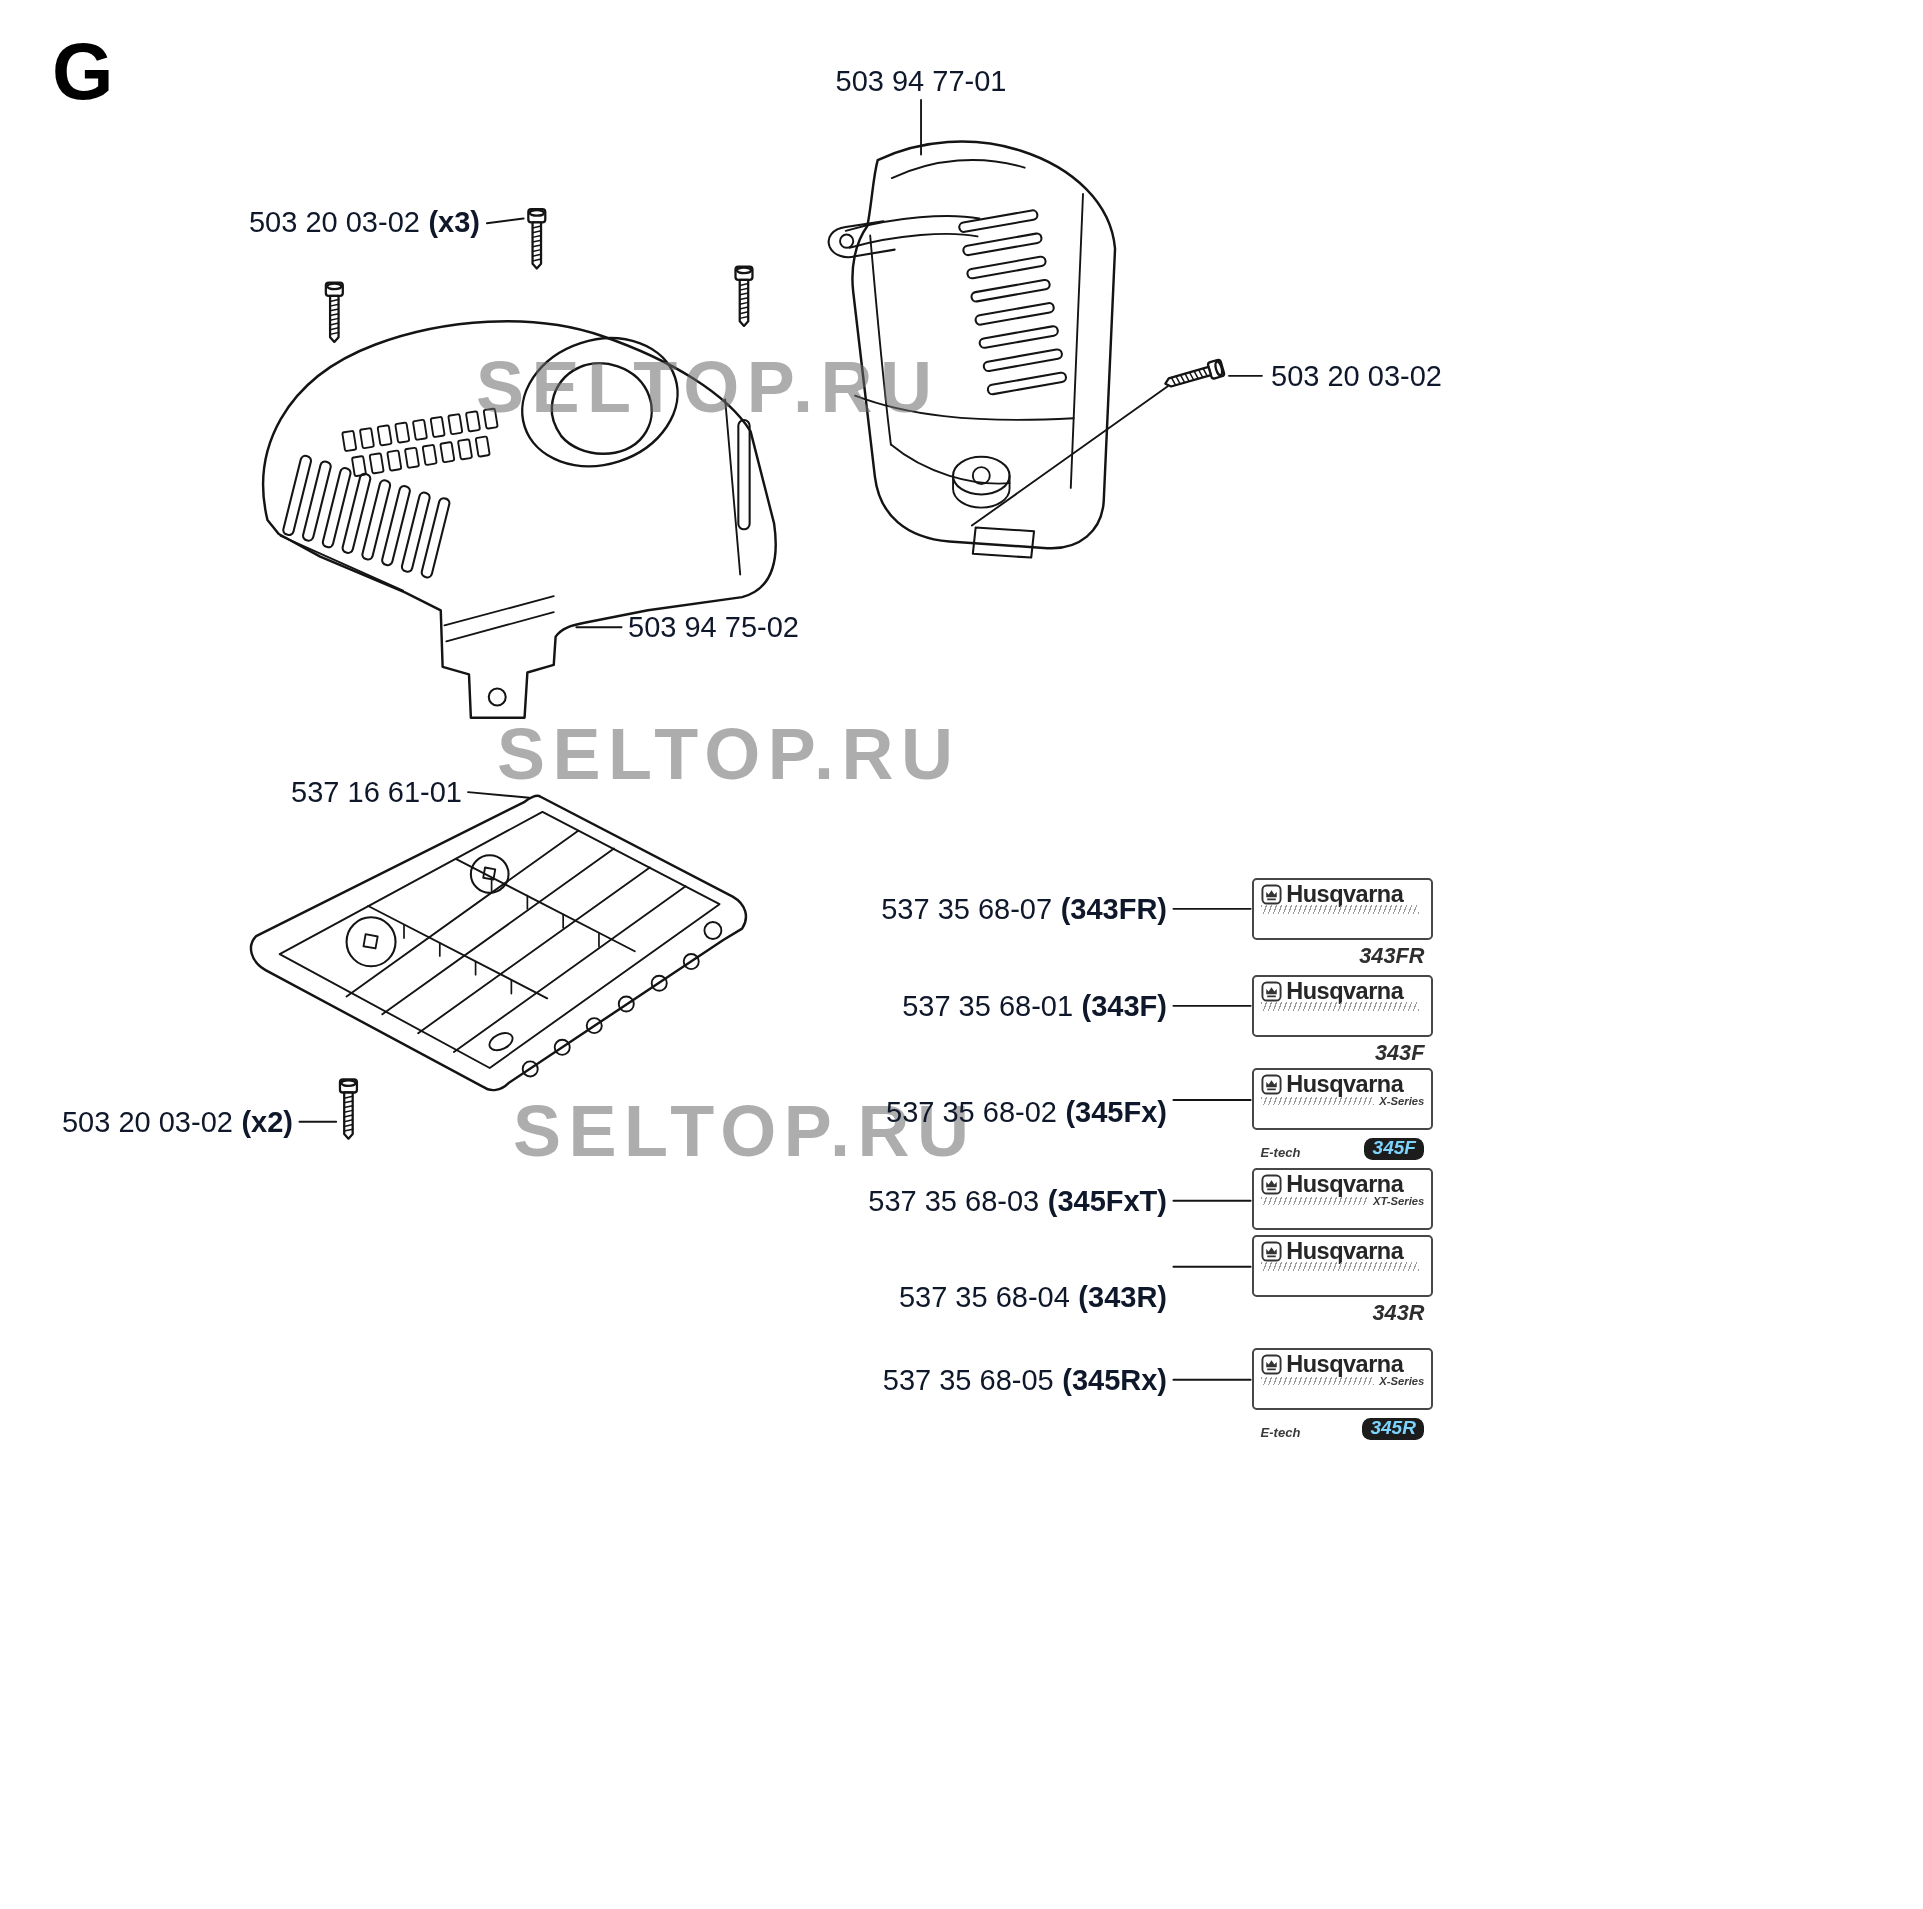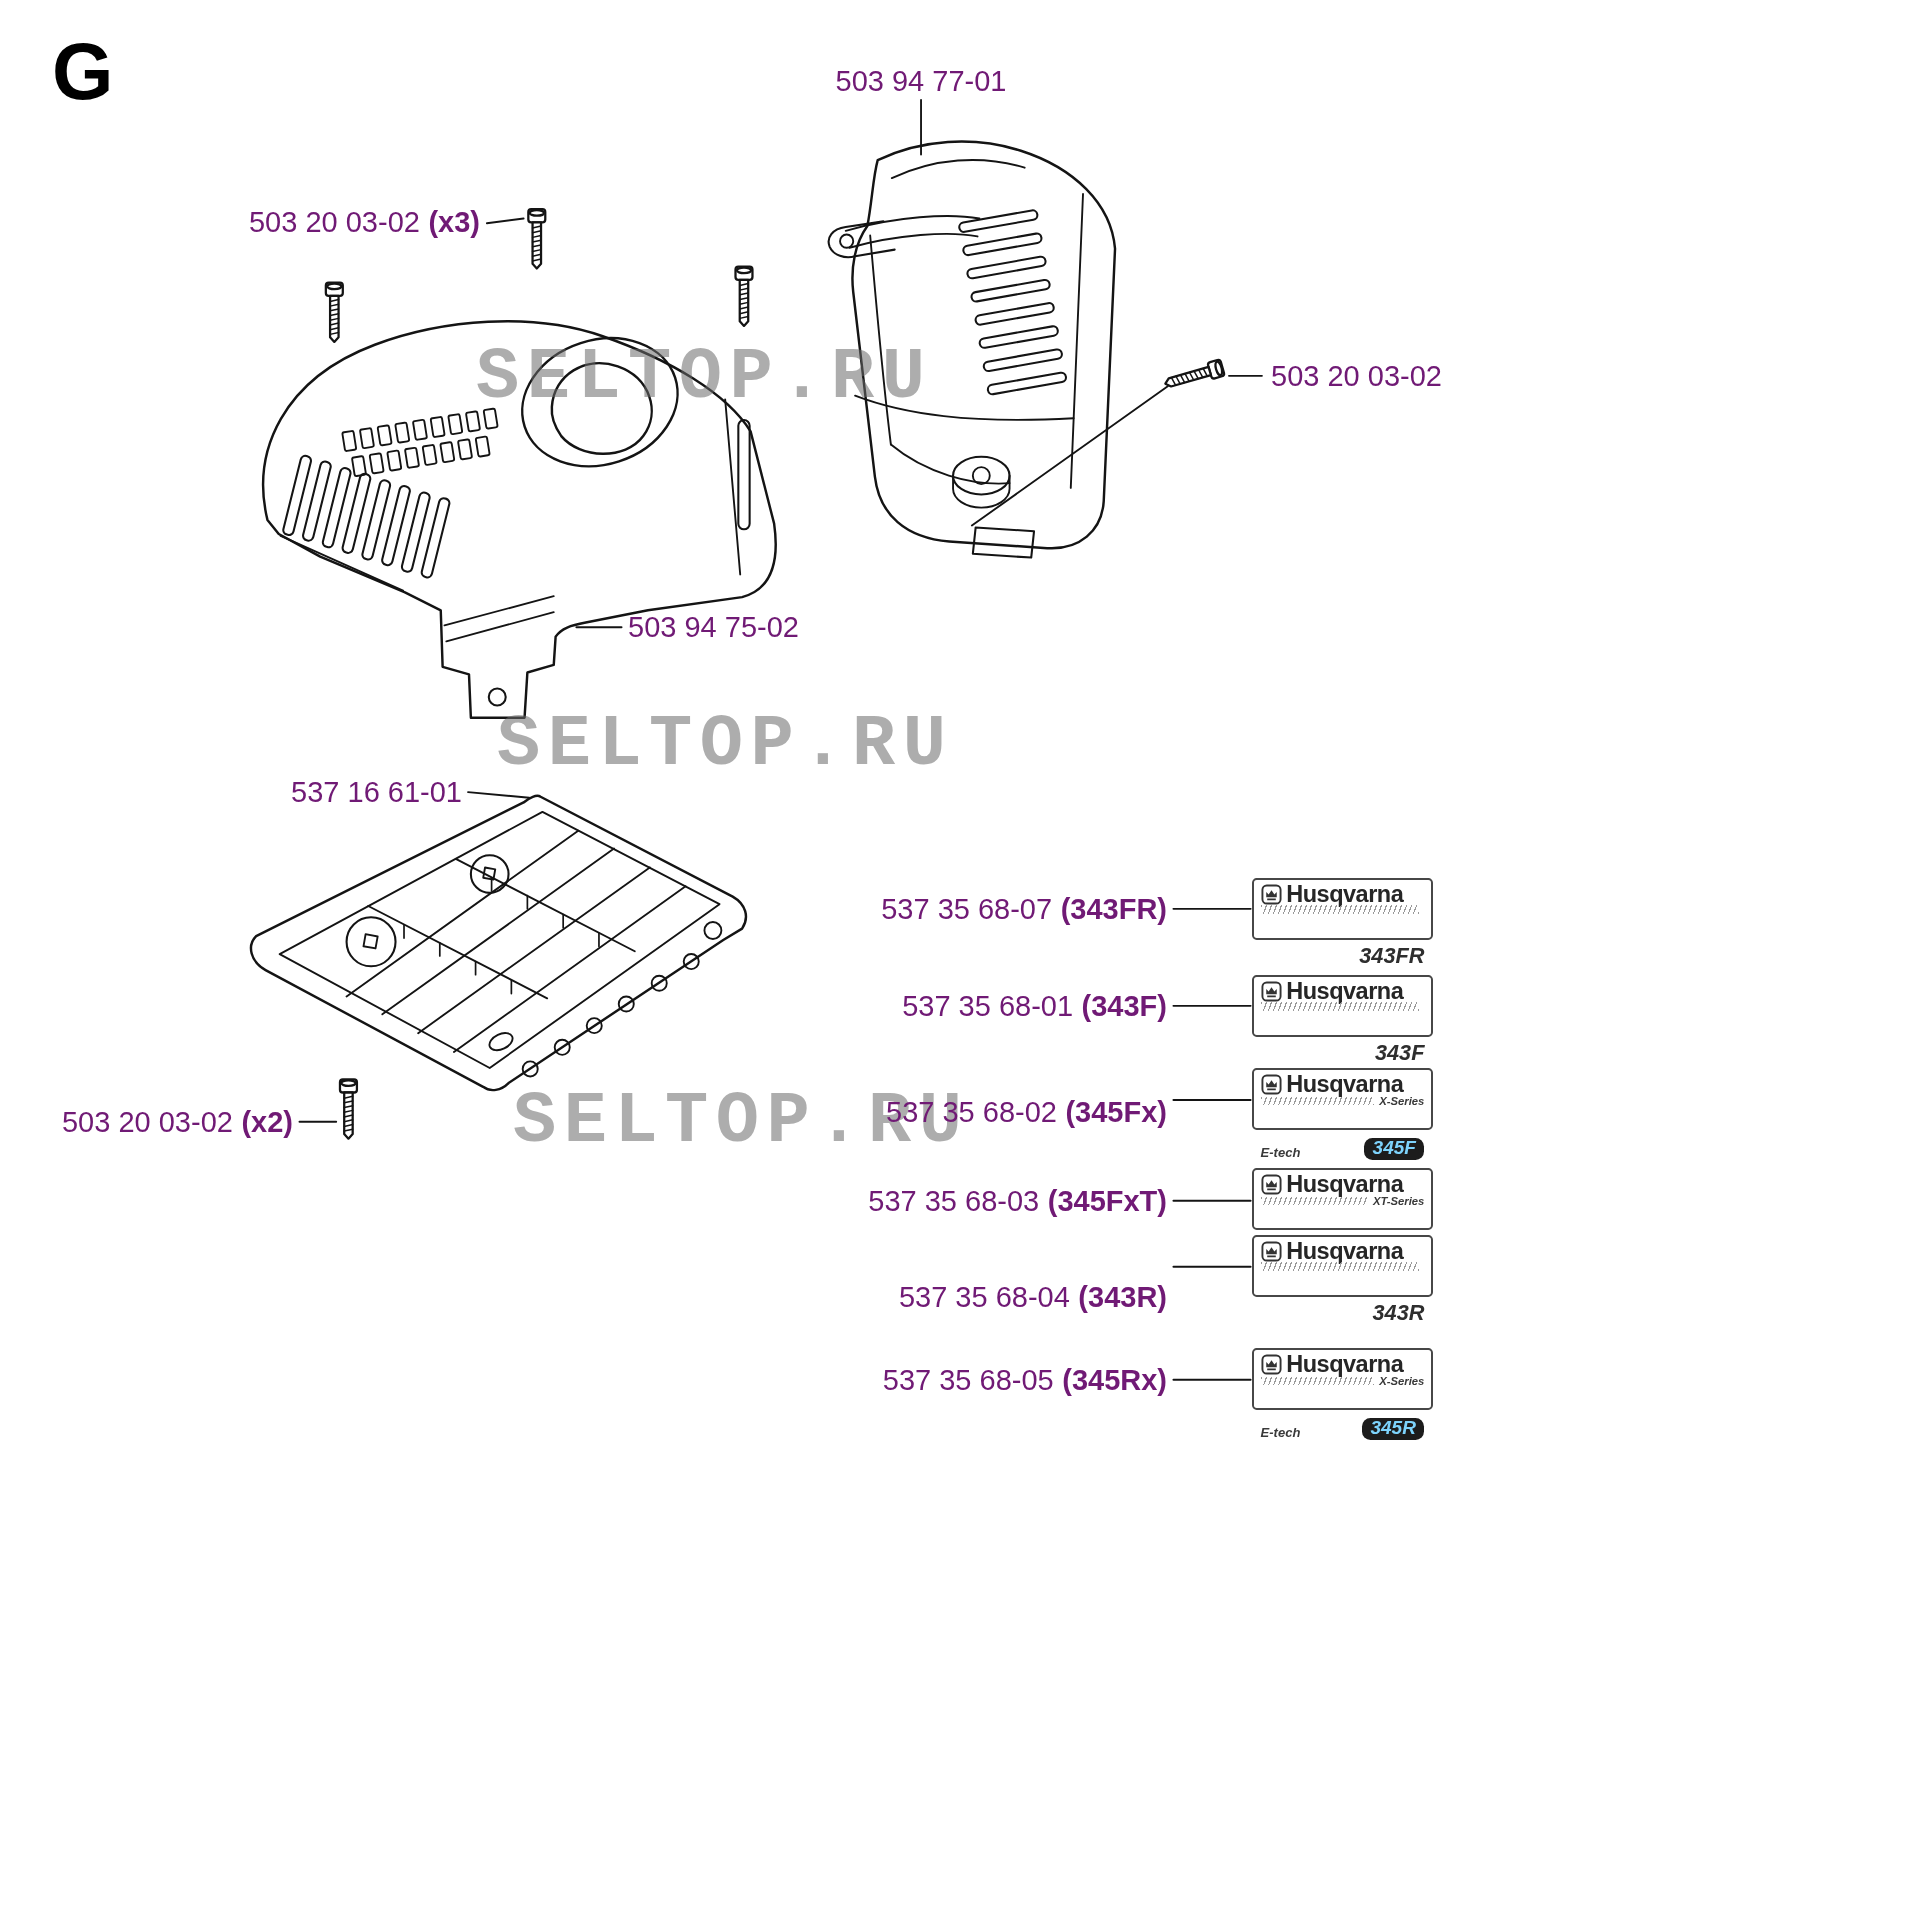--- a/index.html
+++ b/index.html
@@ -6,28 +6,29 @@
   #page {
     position:relative; width:1924px; height:1910px; background:#fff;
     font-family:"Liberation Sans", sans-serif; color:#111; overflow:hidden;
   }
   #art { position:absolute; left:0; top:0; }
   .section-letter {
     position:absolute; left:52px; top:26px; font-size:79px; font-weight:bold;
     color:#000; letter-spacing:0.9px;
   }
   .callout {
-    position:absolute; font-size:29px; color:#701a75; white-space:nowrap; line-height:34px;
+    position:absolute; font-size:29px; color:#0f172a; white-space:nowrap; line-height:34px;
   }
   .callout .b { font-weight:bold; margin-left:8.5px; }
   .r { text-align:right; }
   .watermark {
-    position:absolute; font-family:Liberation Mono, monospace; font-weight:bold;
+    position:absolute; font-family:Liberation Sans, sans-serif; font-weight:bold;
     font-size:72px; letter-spacing:7.5px; color:rgba(105,105,105,0.55);
     white-space:nowrap;
+    margin-top:9px;
   }
   
   .decal {
     position:absolute; left:1252px; width:181px; height:62px; box-sizing:border-box;
     border:2.4px solid #474747; border-radius:4.7px; background:#fff;
     padding:2.8px 6.6px 3.8px 6.6px; display:flex; flex-direction:column; justify-content:space-between;
   }
   .decal-top { display:flex; align-items:center; gap:4.7px; }
   .decal-logo { width:21px; height:21px; flex:0 0 auto; }
   .decal-brand {

